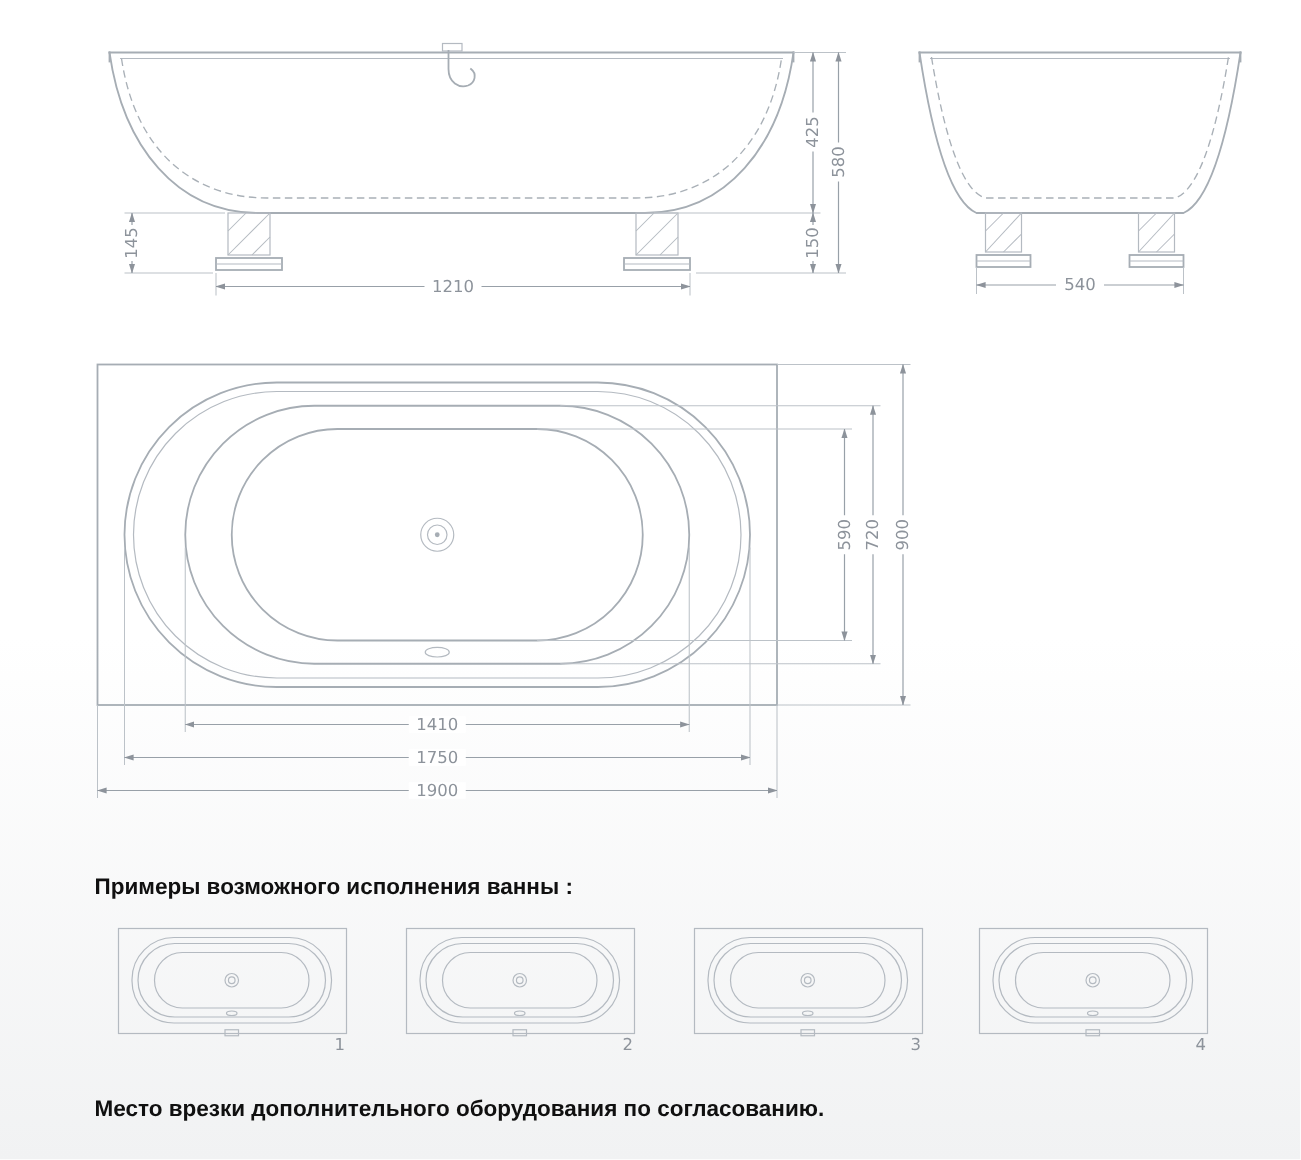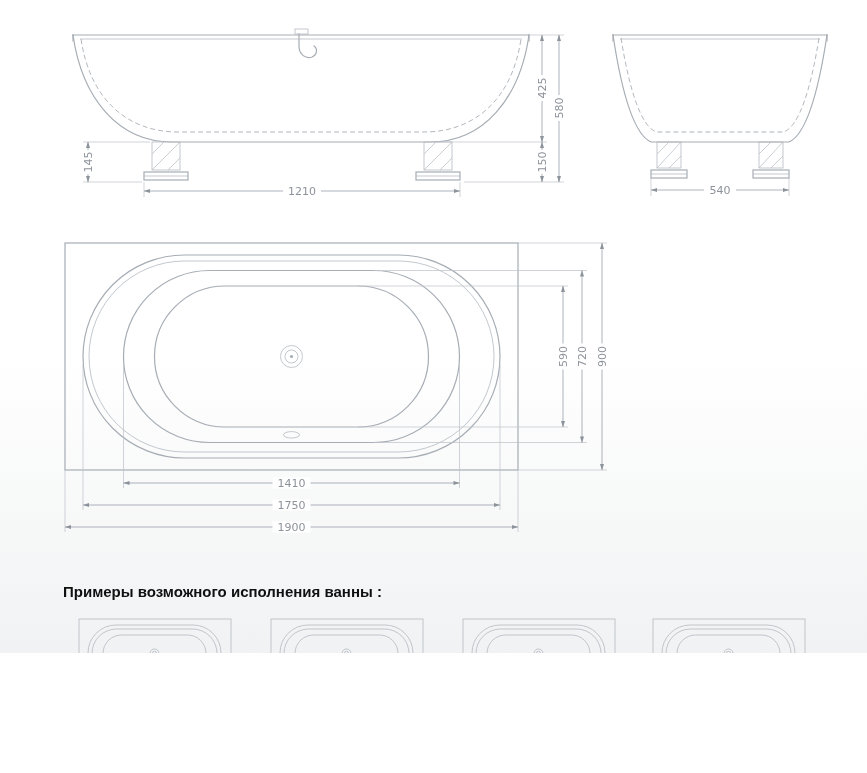--- a/index.html
+++ b/index.html
@@ -1,16 +1,16 @@
 <!DOCTYPE html>
 <html><head>
 <meta charset="utf-8">
 <style>
   html,body{margin:0;padding:0;background:#fff;}
-  .page{position:relative;width:867px;height:653px;overflow:hidden;
+  .page{position:relative;width:867px;height:773px;overflow:hidden;
         background:linear-gradient(180deg,#ffffff 0%,#ffffff 55%,#f1f2f3 100%);
         font-family:"Liberation Sans",sans-serif;}
   svg{position:absolute;overflow:visible;}
   .ln{stroke:#a6adb4;stroke-width:1.2;fill:none;stroke-linecap:square;}
   .ln2{stroke:#b4bac1;stroke-width:0.8;fill:none;}
   .dash{stroke:#a9b0b7;stroke-width:0.9;fill:none;stroke-dasharray:5 3;}
   .ext{stroke:#bcc2c8;stroke-width:0.7;fill:none;}
   .dimln{stroke:#98a0a8;stroke-width:0.8;fill:none;}
   .hatch{stroke:#b4bac1;stroke-width:0.7;}
   text.dim{font:11px "DejaVu Sans",sans-serif;fill:#8d939b;}
@@ -225,14 +225,15 @@
     <rect class="ln2" x="10" y="7" width="133" height="57" rx="28"></rect>
     <rect class="ln2" x="14" y="11" width="125" height="49" rx="24.5"></rect>
     <rect class="ln2" x="25" y="17" width="103" height="37" rx="18.5"></rect>
     <circle class="ln2" cx="76.5" cy="35.5" r="4.5"></circle>
     <circle class="ln2" cx="76.5" cy="35.5" r="2.2"></circle>
     <ellipse class="ln2" cx="76.5" cy="57.5" rx="3.5" ry="1.5"></ellipse>
     <rect class="ln2" x="72" y="68.5" width="9" height="4" fill="#fff"></rect>
     <text class="num" x="152" y="82" text-anchor="end">4</text>
   </svg>
 
+  <div class="heading" style="top:731px">Место врезки дополнительного оборудования по согласованию.</div>
 
 </div>
 
 </body></html>

